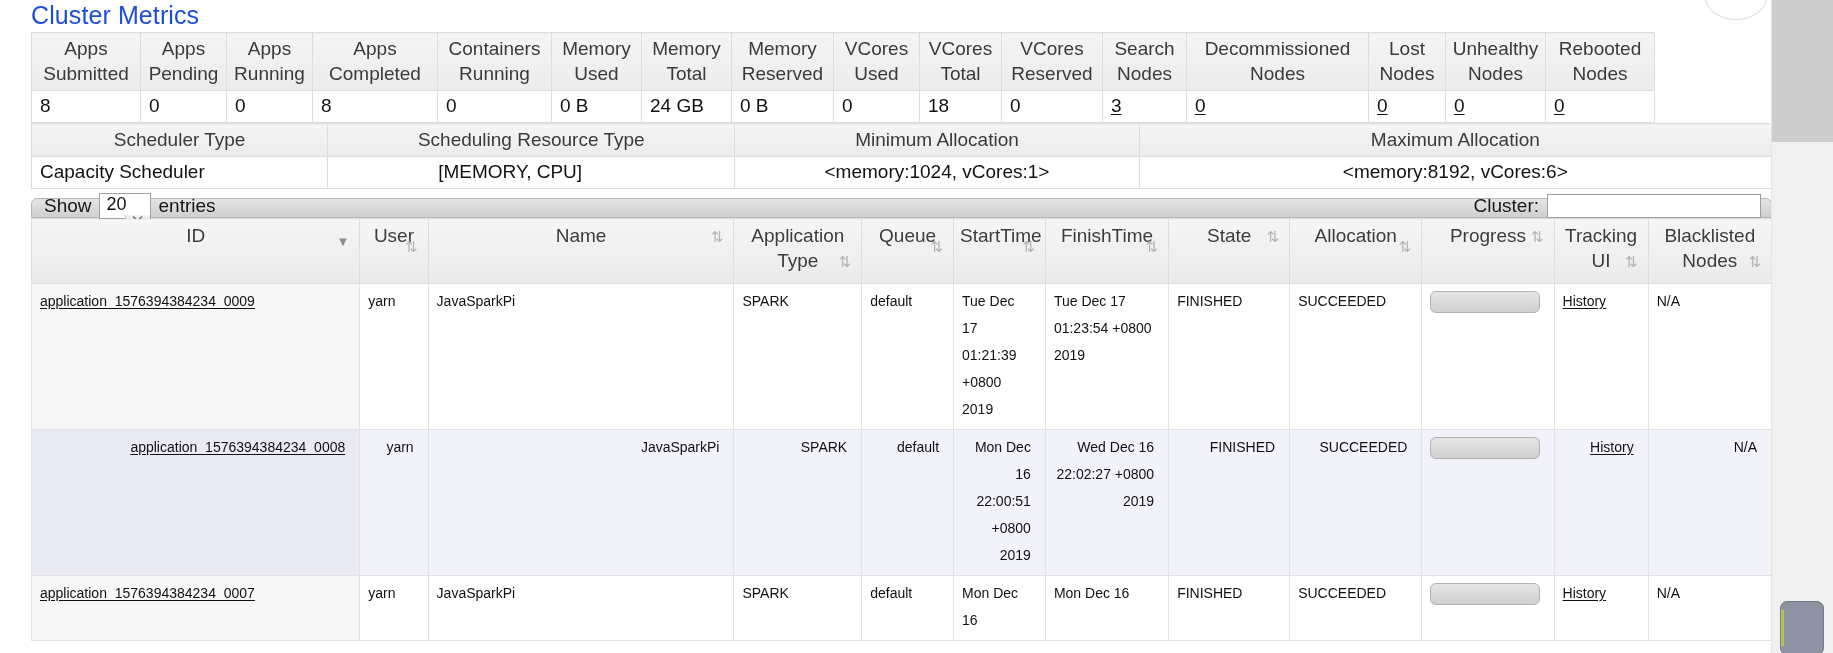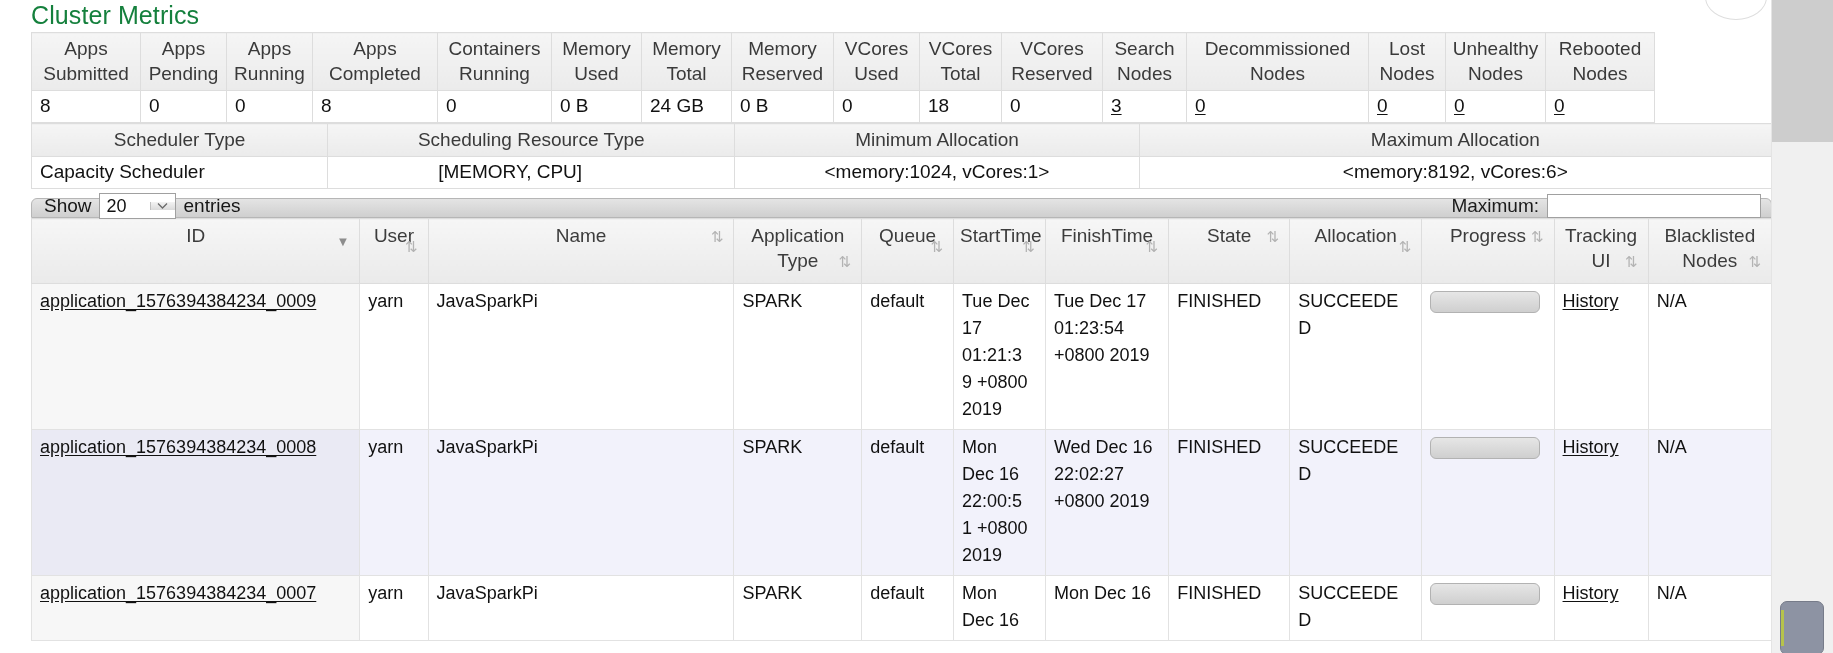--- a/index.html
+++ b/index.html
@@ -65,21 +65,21 @@
     position: absolute;
     top: 0; left: 0;
     width: 1772px;
     height: 653px;
     padding: 0;
   }
 
   .section-title {
     font-size: 25px;
     font-weight: 400;
-    color: #15803d;
+    color: #1d4ed8;
     margin: 0;
     padding: 0 0 2px 31px;
     line-height: 30px;
     letter-spacing: 0.1px;
   }
   .title-cluster { padding-top: 0px; }
   .title-scheduler { padding-top: 6px; }
 
   
   table.metrics {
@@ -150,24 +150,25 @@
     align-items: center;
     font-size: 19px;
     color: #161616;
     white-space: nowrap;
   }
   .dt-length .lbl-pre { margin-right: 7px; }
   .dt-length .lbl-post { margin-left: 8px; }
   .select-wrap {
     position: relative;
     display: inline-flex;
-    align-items: center;
+    align-items: flex-end;
     height: 24px;
     border: 1px solid #a0a0a0;
     background: #ffffff;
+    flex-direction: column;
   }
   .select-value {
     display: flex;
     align-items: center;
     padding: 0 9px 0 7px;
     background: #ffffff;
     font-size: 18px;
     color: #111;
     min-width: 34px;
   }
@@ -238,30 +239,30 @@
   }
   .sort-desc {
     right: 4px;
     top: 12px;
     color: #8d8d8d;
     font-size: 13px;
   }
   table.apps td {
     border: 1px solid #e2e2e2;
     border-top: none;
-    font-size: 18px;
+    font-size: 14px;
     color: #111111;
     padding: 4px 14px 6px 8px;
     line-height: 27px;
     vertical-align: top;
     word-wrap: break-word;
     overflow-wrap: break-word;
   }
   tr.row-odd td  { background: #ffffff; }
-  tr.row-even td { background: #f2f2fb; }
+  tr.row-even td { background: #f2f2fb; text-align: right; }
   tr.row-odd td.col-id  { background: #f7f7f7; }
   tr.row-even td.col-id { background: #eaeaf4; }
 
   td.col-id a {
     color: #111111;
     text-decoration: underline;
     text-underline-offset: 2px;
     cursor: pointer;
   }
   td.col-tracking a {
@@ -479,21 +480,21 @@
             <span class="select-arrow">
               <svg width="11" height="8" viewBox="0 0 11 8" aria-hidden="true">
                 <path d="M1 1.5 L5.5 6 L10 1.5" fill="none" stroke="#6b6b6b" stroke-width="1.3"></path>
               </svg>
             </span>
           </span>
           <span class="lbl-post">entries</span>
         </div>
 
         <div class="dt-filter">
-          <label>Maximum:</label>
+          <label>Cluster:</label>
           <input type="text" placeholder="" style="">
         </div>
       </div>
 
       <table class="apps">
         <colgroup>
           <col class="c-id">
             <col class="c-user">
             <col class="c-name">
             <col class="c-apptype">

